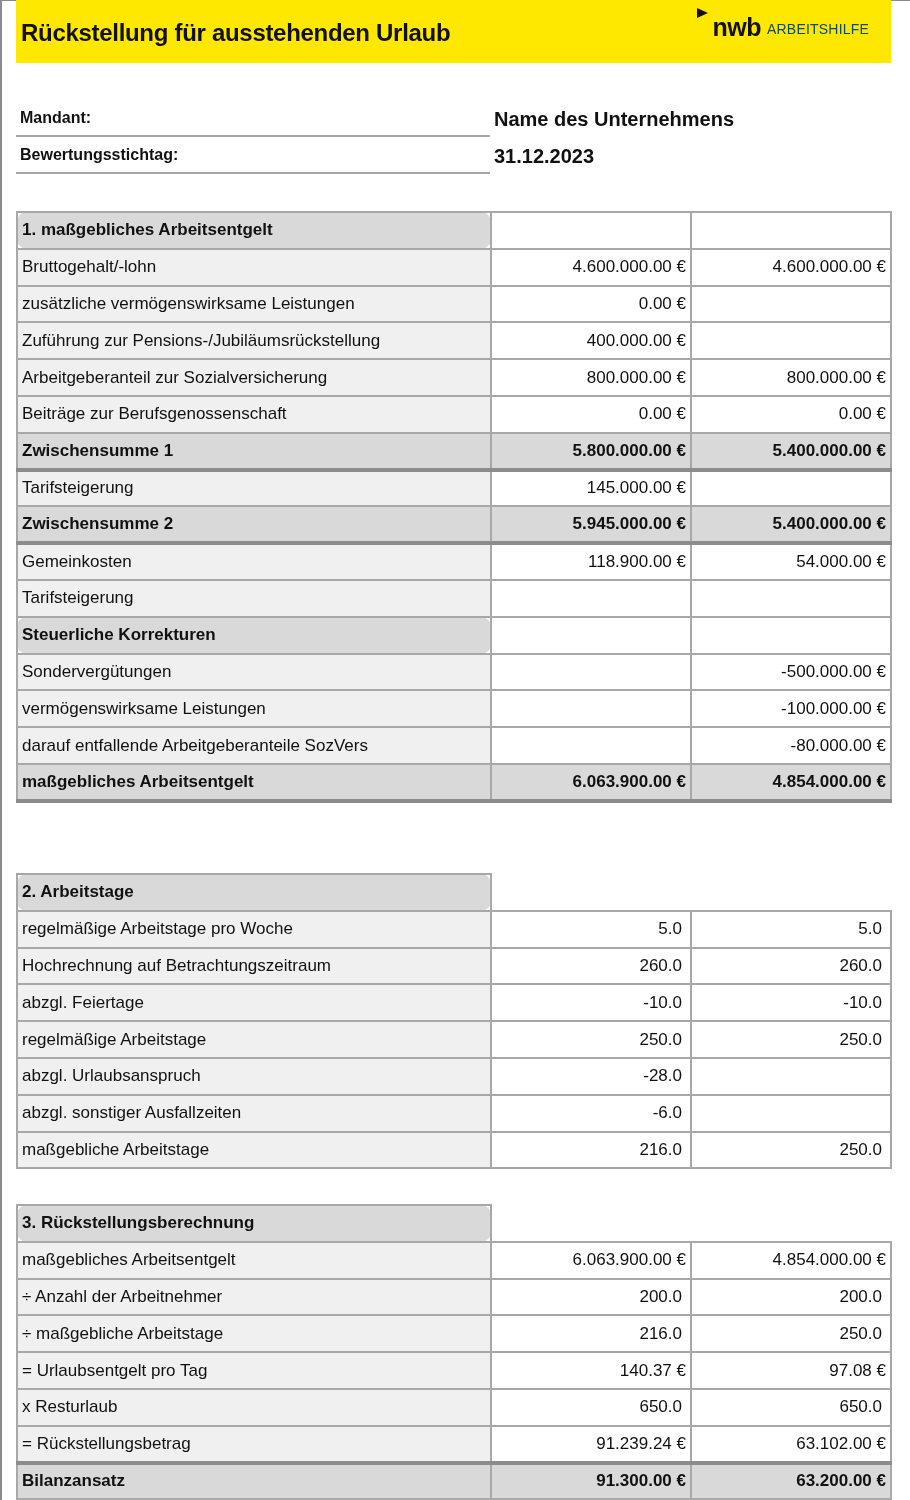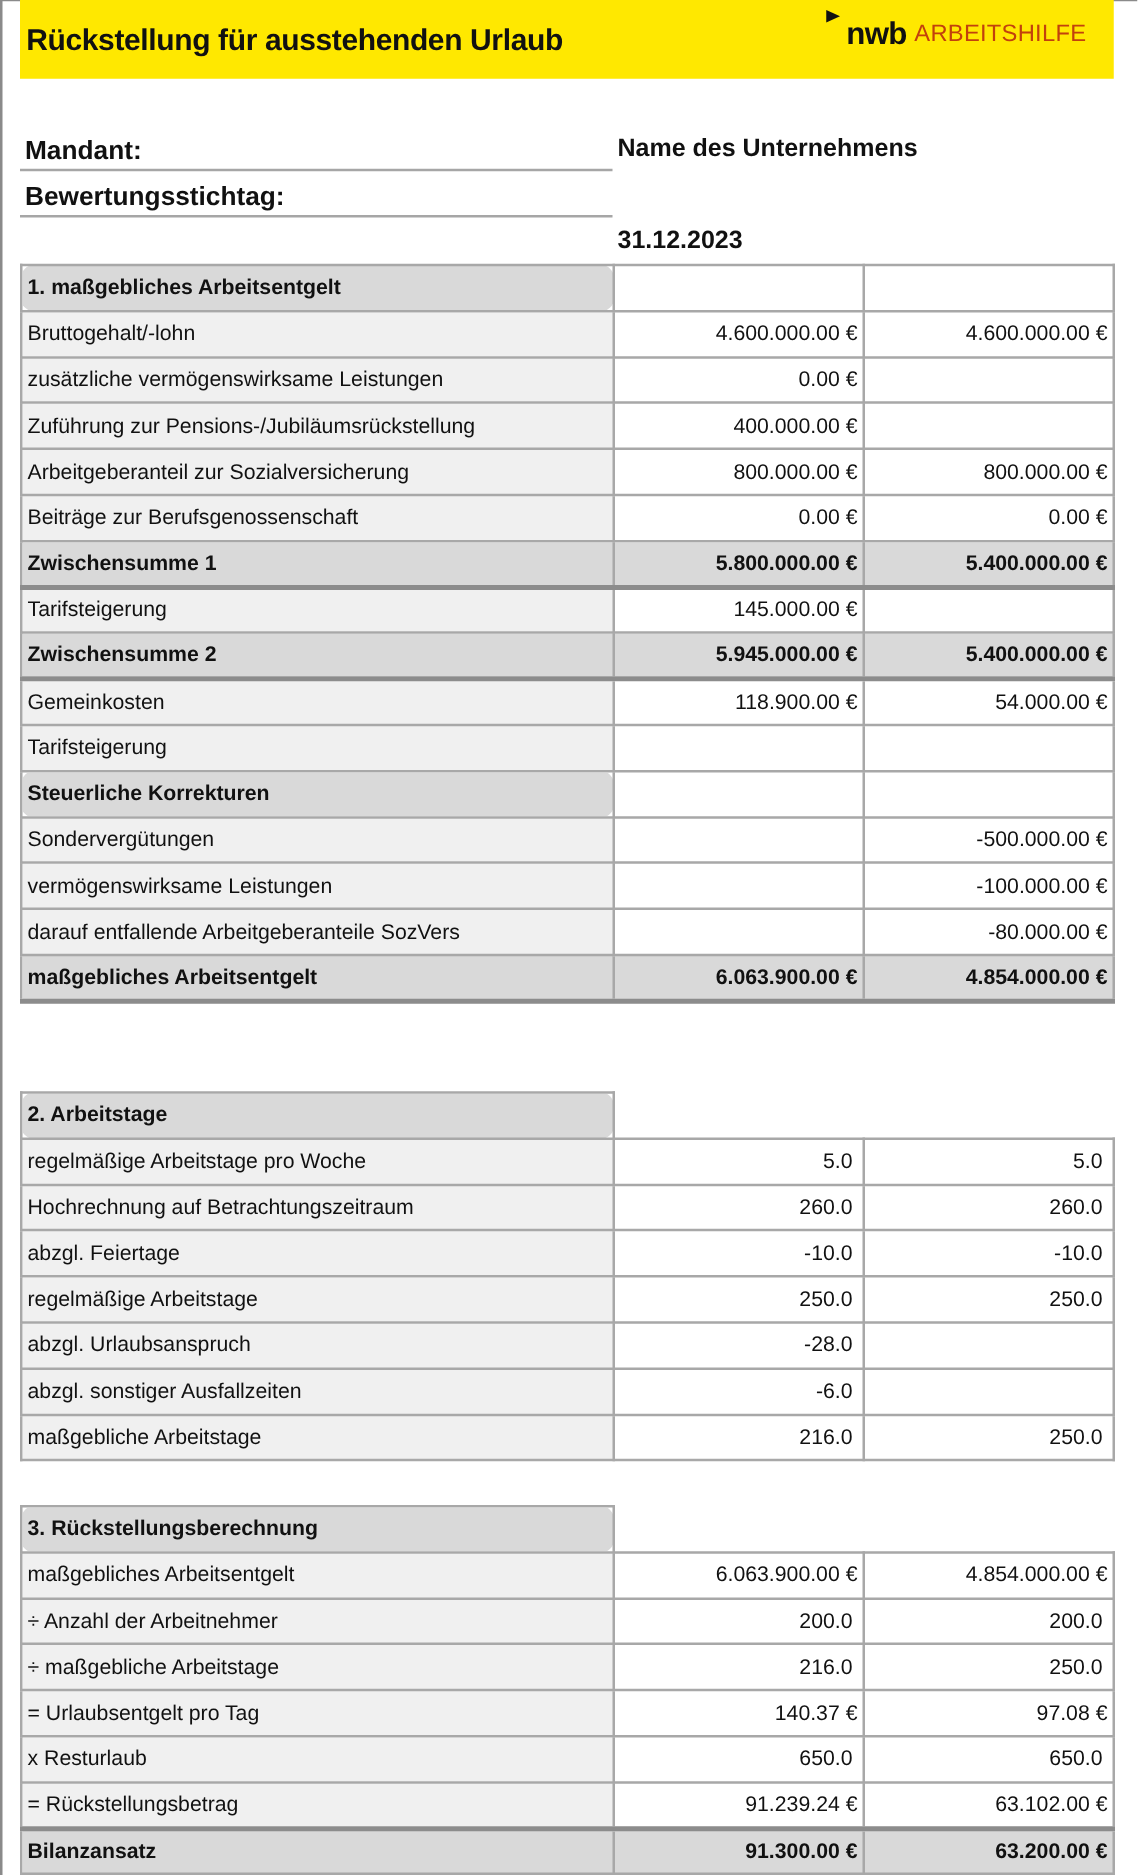--- a/index.html
+++ b/index.html
@@ -4,22 +4,22 @@
 <style>
   * { box-sizing: border-box; margin: 0; padding: 0; }
   html, body { width: 910px; height: 1500px; background: #fff; overflow: hidden; }
   body { font-family: "Liberation Sans", sans-serif; color: #111; position: relative; }
   .frame { position: absolute; left: 0; top: 0; width: 910px; height: 1500px; border-left: 2px solid #8a8a8a; border-top: 1px solid #8a8a8a; }
   .header { position: absolute; left: 16px; top: 0; width: 875px; height: 63px; background: #ffe800; }
   .header .title { position: absolute; left: 5px; top: 19px; font-size: 24px; font-weight: bold; letter-spacing: -0.3px; }
   .logo { position: absolute; right: 22px; top: 8px; height: 40px; }
   .logo .tri { position: absolute; left: -16px; top: 0; width: 0; height: 0; border-top: 5px solid transparent; border-bottom: 5px solid transparent; border-left: 11px solid #111; }
   .logo .nwb { font-size: 25px; font-weight: bold; position: relative; top: 5px; letter-spacing: -0.5px; }
-  .logo .ah { font-size: 19px; font-weight: normal; margin-left: 6px; position: relative; top: 3px; color: #c2410c; letter-spacing: 0.2px; }
-  .meta { position: absolute; left: 16px; width: 474px; height: 37px; border-bottom: 2px solid #a6a6a6; font-size: 21px; font-weight: bold; padding-left: 4px; padding-top: 9px; }
+  .logo .ah { font-size: 14px; font-weight: normal; margin-left: 6px; position: relative; top: 3px; color: #0c4a6e; letter-spacing: 0.2px; }
+  .meta { position: absolute; left: 16px; width: 474px; height: 37px; border-bottom: 2px solid #a6a6a6; font-size: 16px; font-weight: bold; padding-left: 4px; padding-top: 9px; }
   .metaval { position: absolute; left: 494px; font-size: 20px; font-weight: bold; }
   table { position: absolute; left: 16px; border-collapse: collapse; table-layout: fixed; width: 875px; }
   td { height: 36.8px; border: 2px solid #a8a8a8; font-size: 17px; padding: 0 4px; white-space: nowrap; overflow: hidden; }
   td.lbl { width: 474px; background: #f0f0f0; }
   td.num { width: 200px; text-align: right; background: #fff; }
   td.blank { border: none; background: transparent; }
   tr.sec td.lbl { background: #d9d9d9; font-weight: bold; border-radius: 10px; }
   tr.sub td { background: #d9d9d9; font-weight: bold; border-bottom: 4px solid #8c8c8c; }
   tr.head td.num { text-align: center; font-weight: bold; }
   tr.total td { background: #d9d9d9; font-weight: bold; }
@@ -34,21 +34,21 @@
   <div class="title">Rückstellung für ausstehenden Urlaub</div>
   <div class="logo">
     <span class="tri"></span>
     <span class="nwb">nwb</span><span class="ah">ARBEITSHILFE</span>
   </div>
 </div>
 
 <div class="meta" style="top:100px;">Mandant:</div>
 <div class="metaval" style="top:108px;">Name des Unternehmens</div>
 <div class="meta" style="top:137px;">Bewertungsstichtag:</div>
-<div class="metaval" style="top:145px;margin-top:36px;">31.12.2023</div>
+<div class="metaval" style="top:145px;">31.12.2023</div>
 
 <table style="top:211px;">
   <tbody>
   <tr class="sec">
     <td class="lbl">1. maßgebliches Arbeitsentgelt</td>
     <td class="num"></td>
         <td class="num"></td>
   </tr>
   <tr>
         <td class="lbl">Bruttogehalt/-lohn</td>

